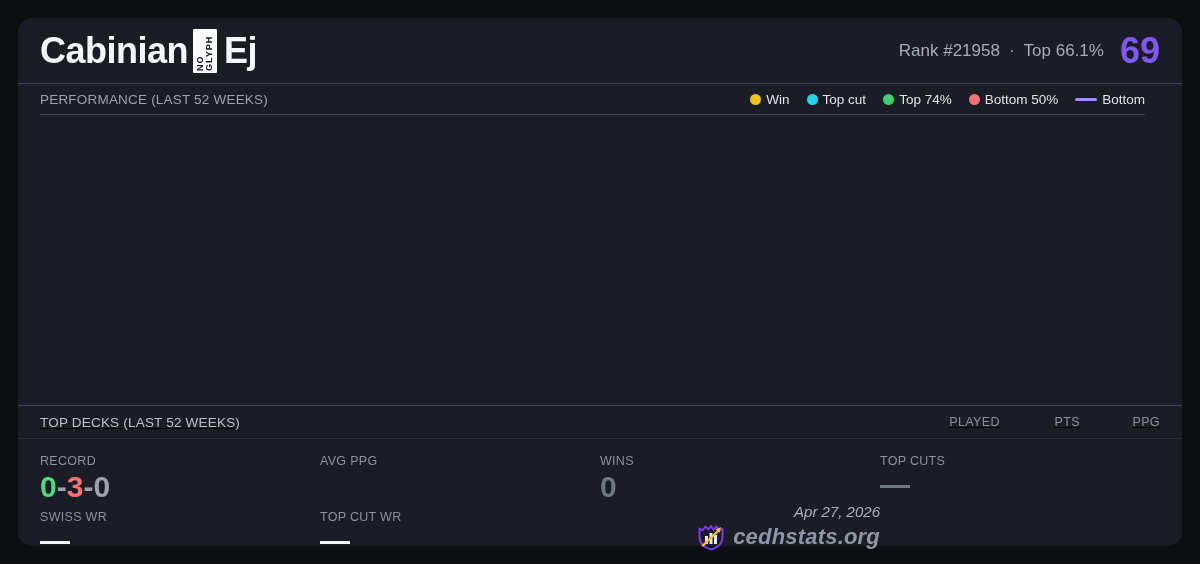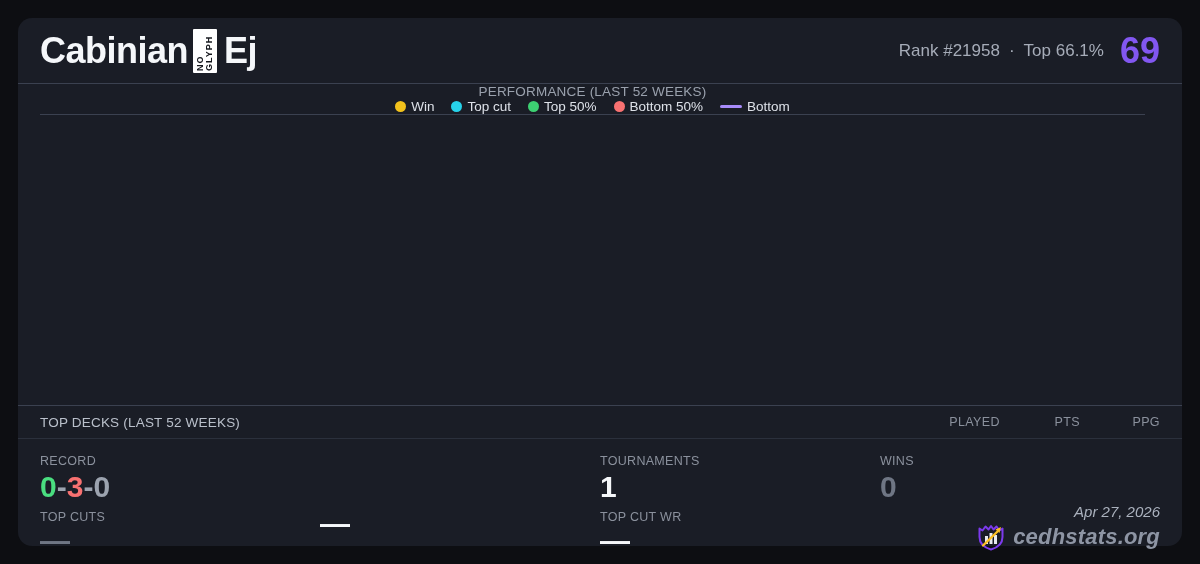--- a/index.html
+++ b/index.html
@@ -35,35 +35,35 @@
     letter-spacing:1px;height:44px;padding:2px 3px;margin:0 7px 0 5px;
     border-radius:1px;
   }
   .header-right{display:flex;align-items:center;}
   .rank-text{font-size:17px;color:#a6acb8;}
   .dot-sep{font-size:17px;color:#a6acb8;margin:0 9px;}
   .score{font-size:36px;font-weight:800;margin-left:16px;line-height:1;}
   
   .perf-row{
     height:31px;margin:0 37px 0 22px;display:flex;align-items:center;
-    justify-content:space-between;border-bottom:1px solid var(--div);flex-direction:column;
+    justify-content:space-between;border-bottom:1px solid var(--div);
   }
   .section-heading{font-size:13.5px;color:#9aa1ad;letter-spacing:0.2px;}
   .legend{display:flex;align-items:center;gap:17px;}
   .legend-item{display:flex;align-items:center;gap:5px;}
   .legend-dot{width:11px;height:11px;border-radius:50%;}
   .legend-line{width:22px;height:3px;border-radius:2px;}
   .legend-label{font-size:13.5px;color:var(--txt-legend);}
   
   .chart-area{height:290px;}
   
   .decks-row{
     height:27px;padding:16px 22px;display:flex;align-items:center;
     justify-content:space-between;
-    border-top:1px solid var(--div);border-bottom:1px solid var(--div-dim);
+    border-top:1px solid var(--div);border-bottom:1px solid var(--div-dim);text-decoration:underline;
   }
   .decks-heading{font-size:13.5px;color:#bac0cb;letter-spacing:0.2px;}
   .decks-cols{display:flex;}
   .decks-col{width:80px;text-align:right;font-size:12.5px;color:var(--txt-label);letter-spacing:0.4px;}
   
   .stats{
     height:114px;padding:8px 22px 10px;display:grid;
     grid-template-columns:repeat(4,1fr);grid-template-rows:1fr 1fr;
   }
   .stat{display:flex;flex-direction:column;justify-content:flex-start;gap:3px;margin-top:7px;}
@@ -107,21 +107,21 @@
       <div class="legend-item">
         <span class="legend-dot" style="background: rgb(242, 194, 28);"></span>
         <span class="legend-label">Win</span>
       </div>
       <div class="legend-item">
         <span class="legend-dot" style="background: rgb(39, 211, 234);"></span>
         <span class="legend-label">Top cut</span>
       </div>
       <div class="legend-item">
         <span class="legend-dot" style="background: rgb(61, 208, 114);"></span>
-        <span class="legend-label">Top 50%</span>
+        <span class="legend-label">Top 74%</span>
       </div>
       <div class="legend-item">
         <span class="legend-dot" style="background: rgb(248, 113, 113);"></span>
         <span class="legend-label">Bottom 50%</span>
       </div>
       <div class="legend-item">
         <span class="legend-line" style="background: rgb(167, 139, 250);"></span>
         <span class="legend-label">Bottom</span>
       </div>
     </div>
@@ -141,38 +141,36 @@
   <div class="stats">
 
     <div class="stat">
       <span class="stat-label">RECORD</span>
       <span class="stat-value">
         <span style="color: rgb(74, 222, 128);">0</span><span class="rec-sep">-</span><span style="color: rgb(248, 113, 113);">3</span><span class="rec-sep">-</span><span style="color: rgb(156, 163, 175);">0</span>
       </span>
     </div>
 
     <div class="stat">
+      <span class="stat-label">AVG PPG</span>
     </div>
 
-    <div class="stat">
-      <span class="stat-label">TOURNAMENTS</span>
-      <span class="stat-value">1</span>
-    </div>
 
     <div class="stat">
       <span class="stat-label">WINS</span>
       <span class="stat-value" style="color: rgb(111, 118, 132);">0</span>
     </div>
 
     <div class="stat">
       <span class="stat-label">TOP CUTS</span>
       <span class="stat-value dash muted">—</span>
     </div>
 
     <div class="stat">
+      <span class="stat-label">SWISS WR</span>
       <span class="stat-value dash bright">—</span>
     </div>
 
     <div class="stat">
       <span class="stat-label">TOP CUT WR</span>
       <span class="stat-value dash bright">—</span>
     </div>
 
     <div class="footer-cell">
       <span class="date">Apr 27, 2026</span>

